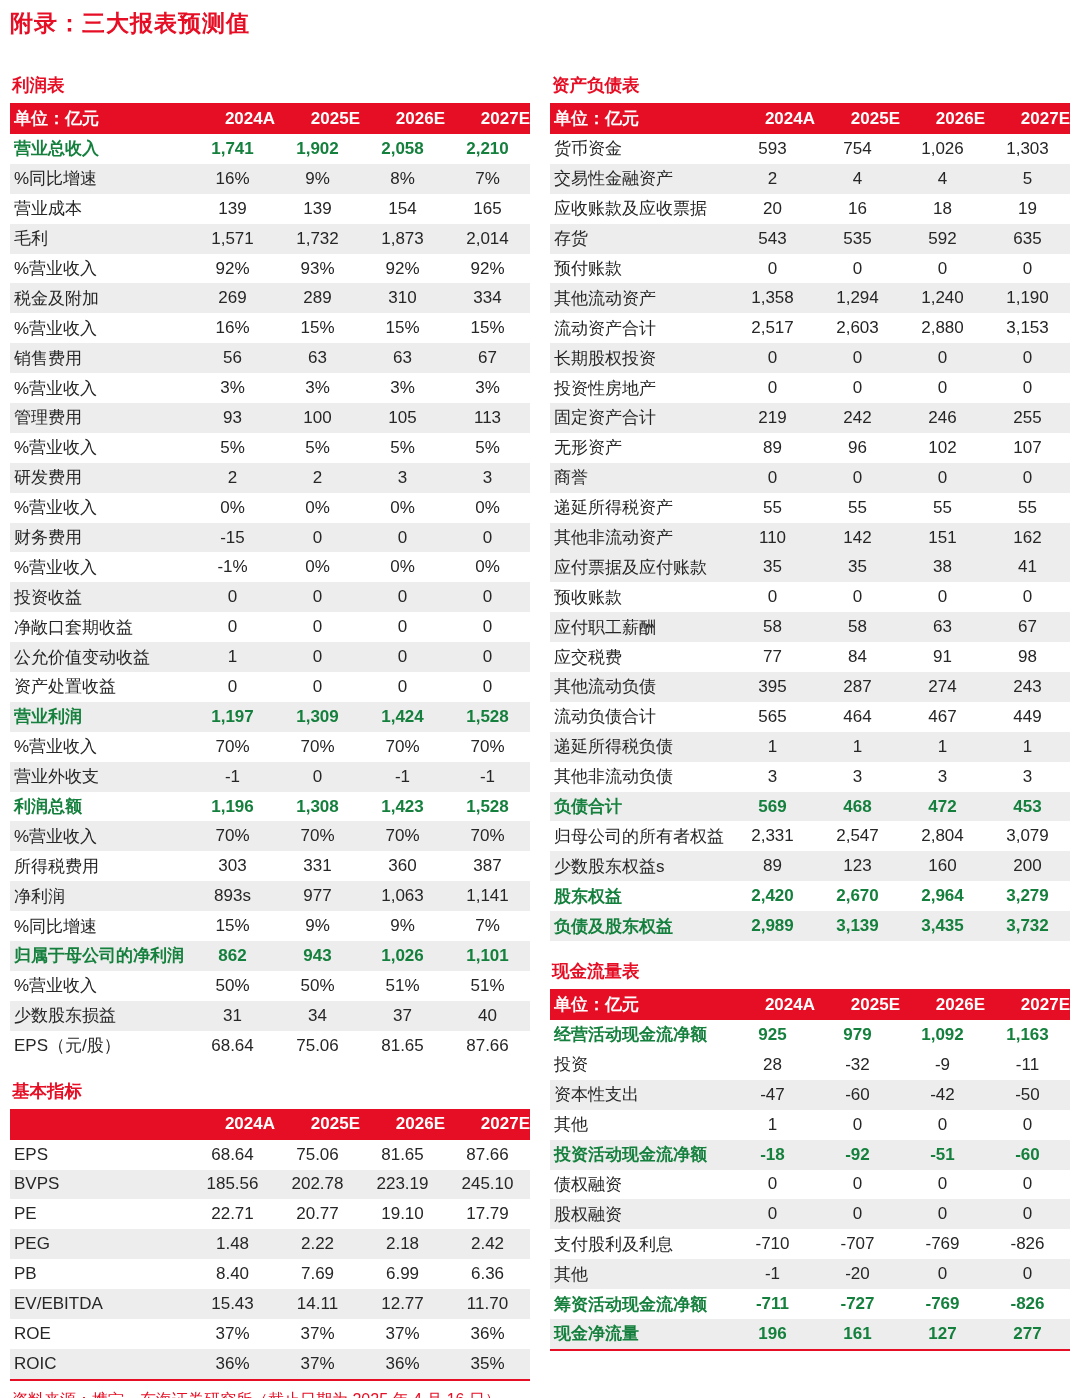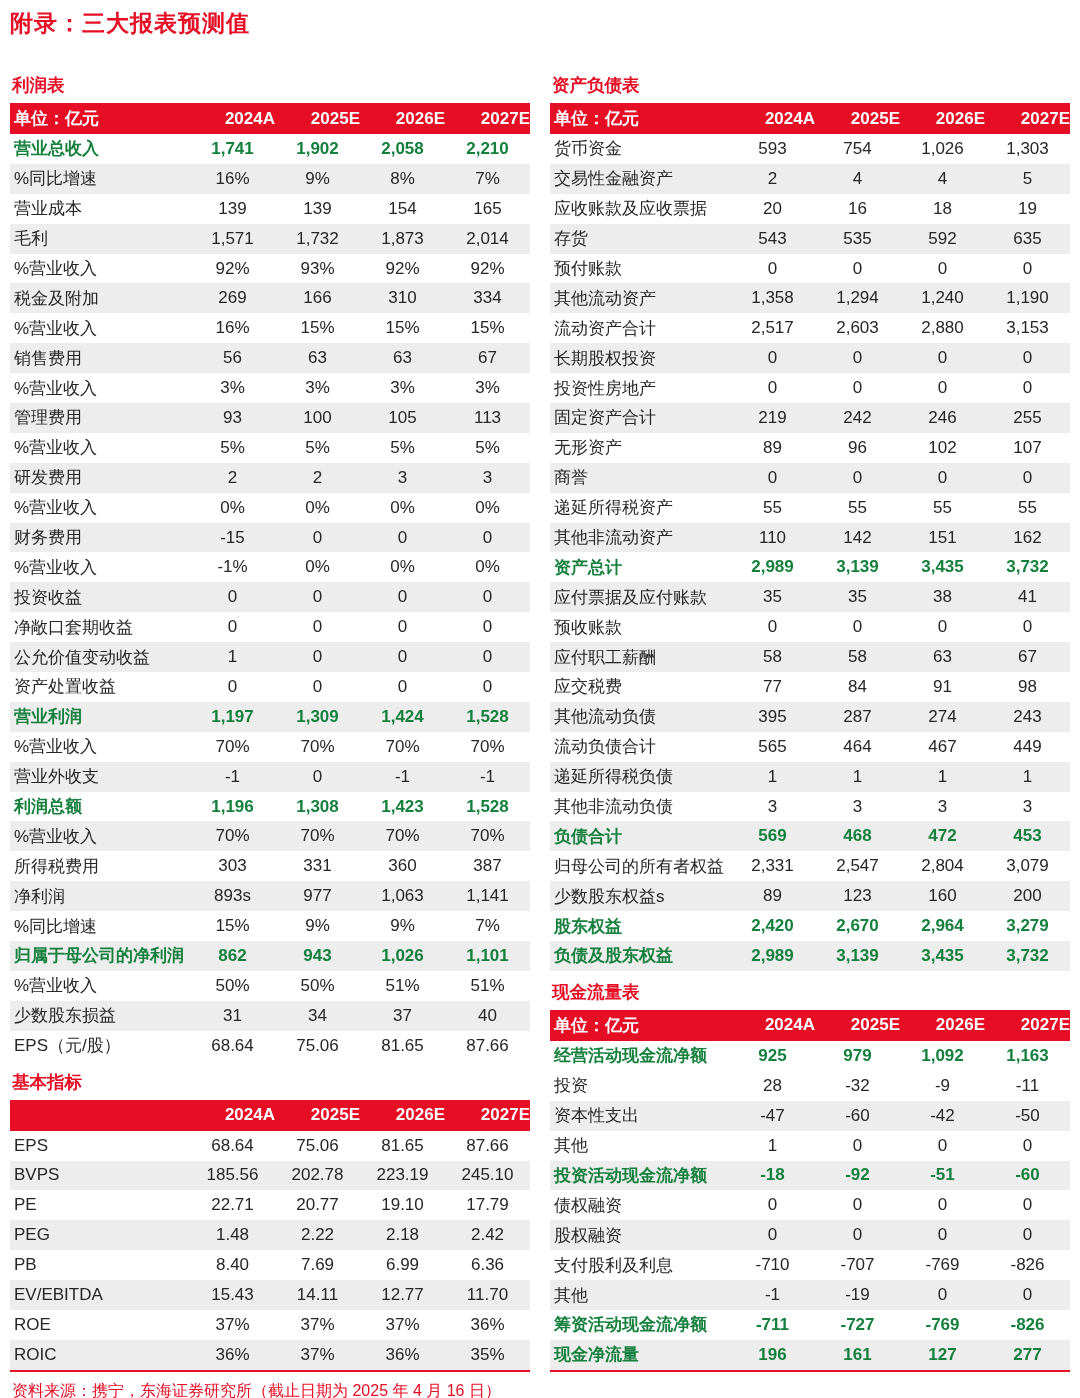--- a/index.html
+++ b/index.html
@@ -13,21 +13,21 @@
   .title {
     color:var(--red); font-size:23px; font-weight:bold;
     margin:4px 0 0 0; letter-spacing:1px;
   }
   .columns { display:flex; gap:20px; margin-top:36px; }
   .col { width:520px; flex:0 0 520px; }
   .sec-label {
     color:var(--red); font-size:17.5px; font-weight:bold;
     line-height:20px; margin:0 0 8px 2px;
   }
-  .sec-label.mt { margin-top:11px; }
+  .sec-label.mt { margin-top:20px; }
   table.fin-table { border-collapse:collapse; table-layout:fixed; width:520px; }
   table.fin-table col.c-label { width:180px; }
   table.fin-table col.c-val { width:85px; }
   table.fin-table thead th {
     background:var(--red); color:#fff; font-size:17px; font-weight:bold;
     height:31px; padding:0; vertical-align:middle;margin-top:48px;
   }
   table.fin-table thead th.label { text-align:left; padding-left:4px; }
   table.fin-table thead th.val { text-align:right; }
   table.fin-table td {
@@ -102,21 +102,21 @@
             <tr class="">
               <td class="label">%营业收入</td>
               <td class="val">92%</td>
               <td class="val">93%</td>
               <td class="val">92%</td>
               <td class="val">92%</td>
             </tr>
             <tr class="row-shade">
               <td class="label">税金及附加</td>
               <td class="val">269</td>
-              <td class="val">166</td>
+              <td class="val">289</td>
               <td class="val">310</td>
               <td class="val">334</td>
             </tr>
             <tr class="">
               <td class="label">%营业收入</td>
               <td class="val">16%</td>
               <td class="val">15%</td>
               <td class="val">15%</td>
               <td class="val">15%</td>
             </tr>
@@ -483,27 +483,20 @@
               <td class="val">55</td>
               <td class="val">55</td>
             </tr>
             <tr class="row-shade">
               <td class="label">其他非流动资产</td>
               <td class="val">110</td>
               <td class="val">142</td>
               <td class="val">151</td>
               <td class="val">162</td>
             </tr>
-            <tr class="row-bold ">
-              <td class="label">资产总计</td>
-              <td class="val">2,989</td>
-              <td class="val">3,139</td>
-              <td class="val">3,435</td>
-              <td class="val">3,732</td>
-            </tr>
             <tr class="row-shade">
               <td class="label">应付票据及应付账款</td>
               <td class="val">35</td>
               <td class="val">35</td>
               <td class="val">38</td>
               <td class="val">41</td>
             </tr>
             <tr class="">
               <td class="label">预收账款</td>
               <td class="val">0</td>
@@ -662,21 +655,21 @@
             <tr class="">
               <td class="label">支付股利及利息</td>
               <td class="val">-710</td>
               <td class="val">-707</td>
               <td class="val">-769</td>
               <td class="val">-826</td>
             </tr>
             <tr class="row-shade">
               <td class="label">其他</td>
               <td class="val">-1</td>
-              <td class="val">-19</td>
+              <td class="val">-20</td>
               <td class="val">0</td>
               <td class="val">0</td>
             </tr>
             <tr class="row-bold ">
               <td class="label">筹资活动现金流净额</td>
               <td class="val">-711</td>
               <td class="val">-727</td>
               <td class="val">-769</td>
               <td class="val">-826</td>
             </tr>

